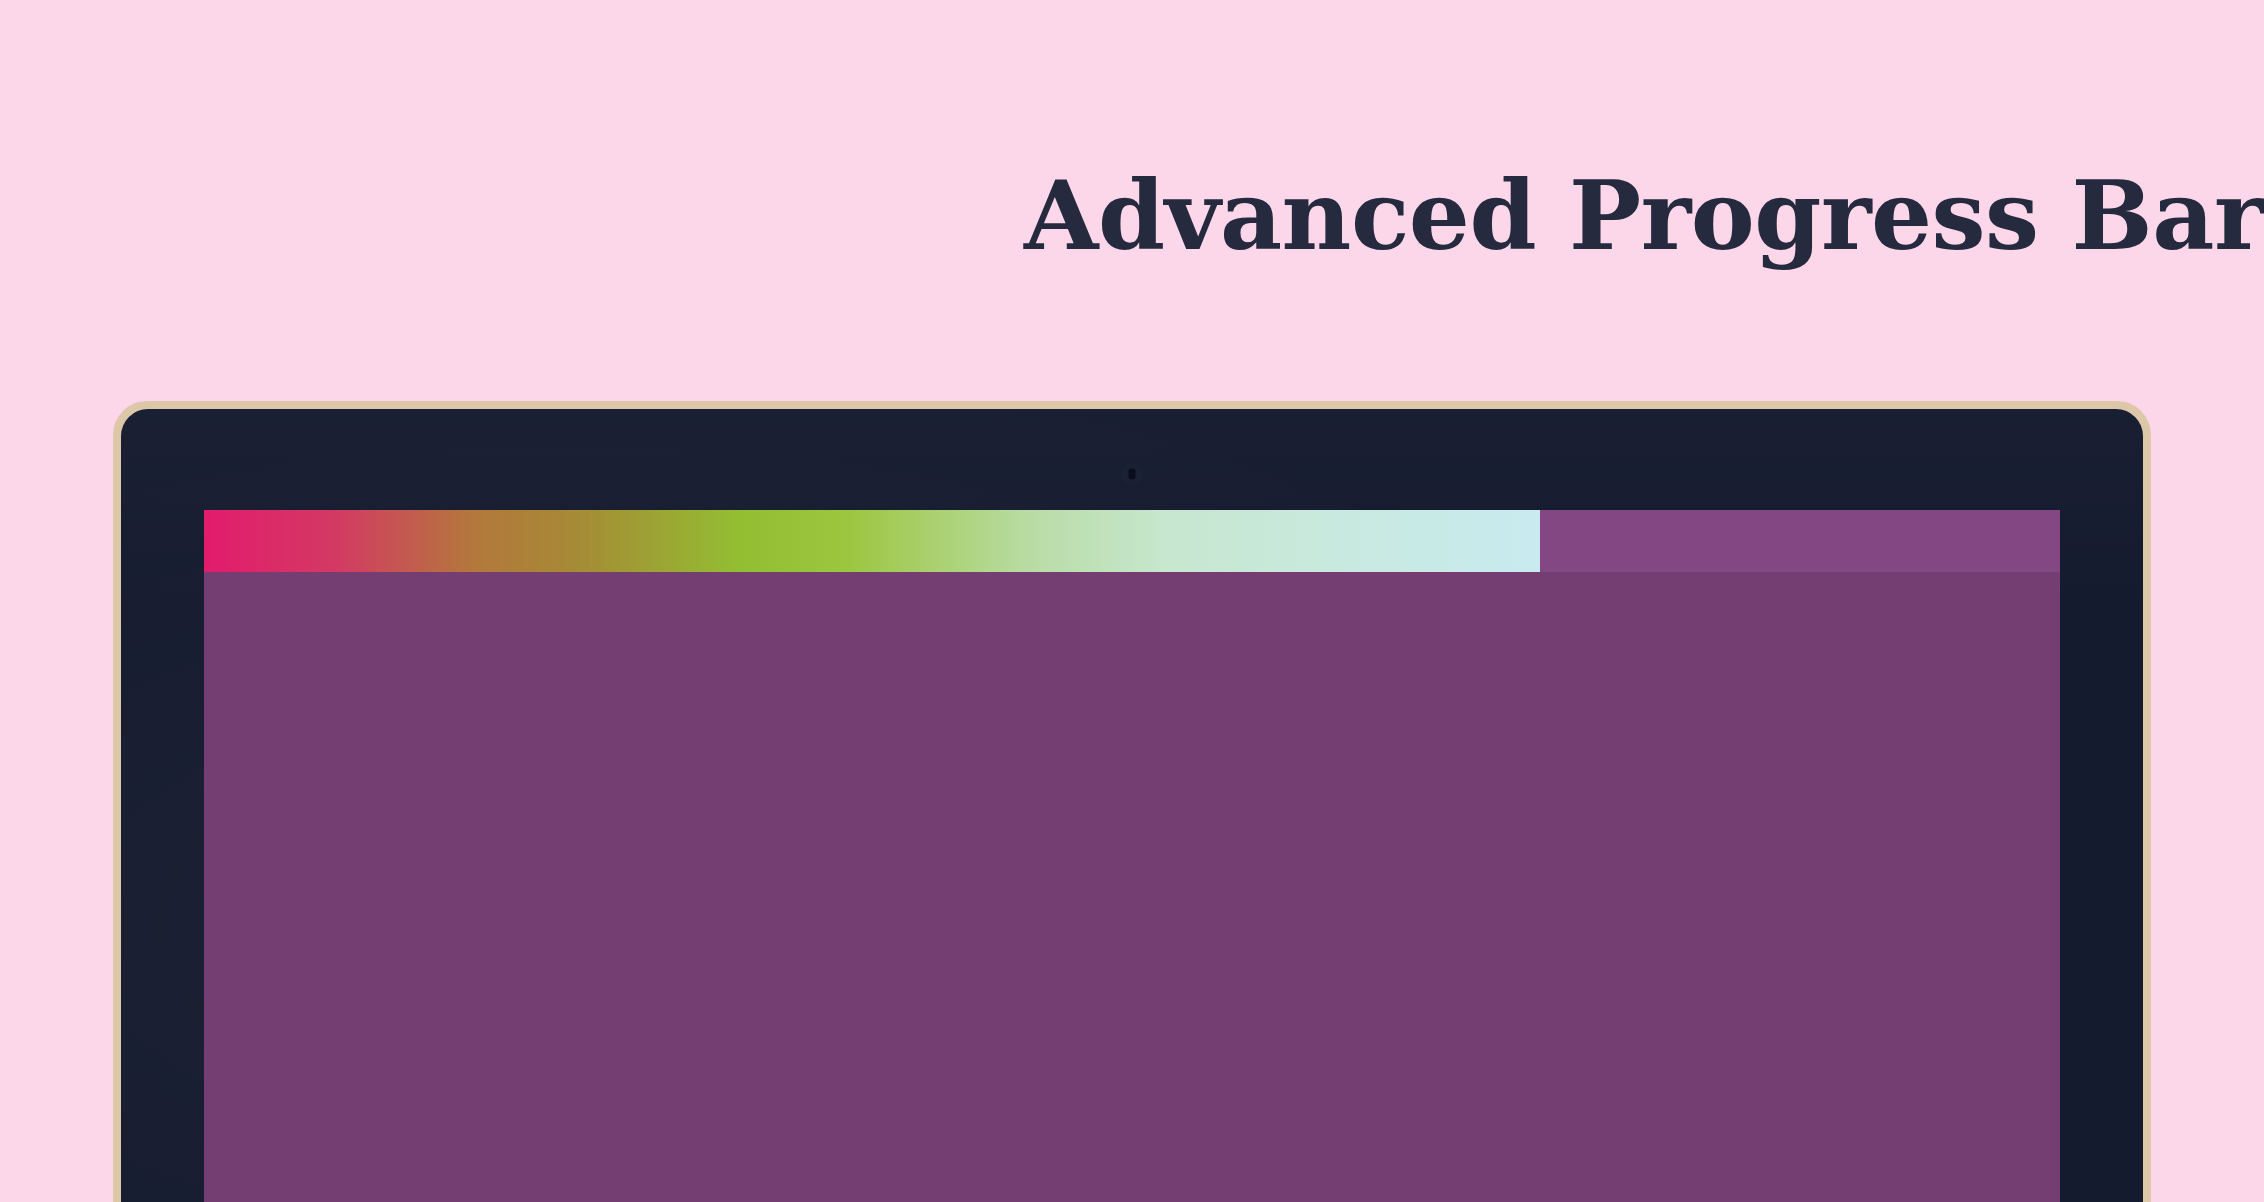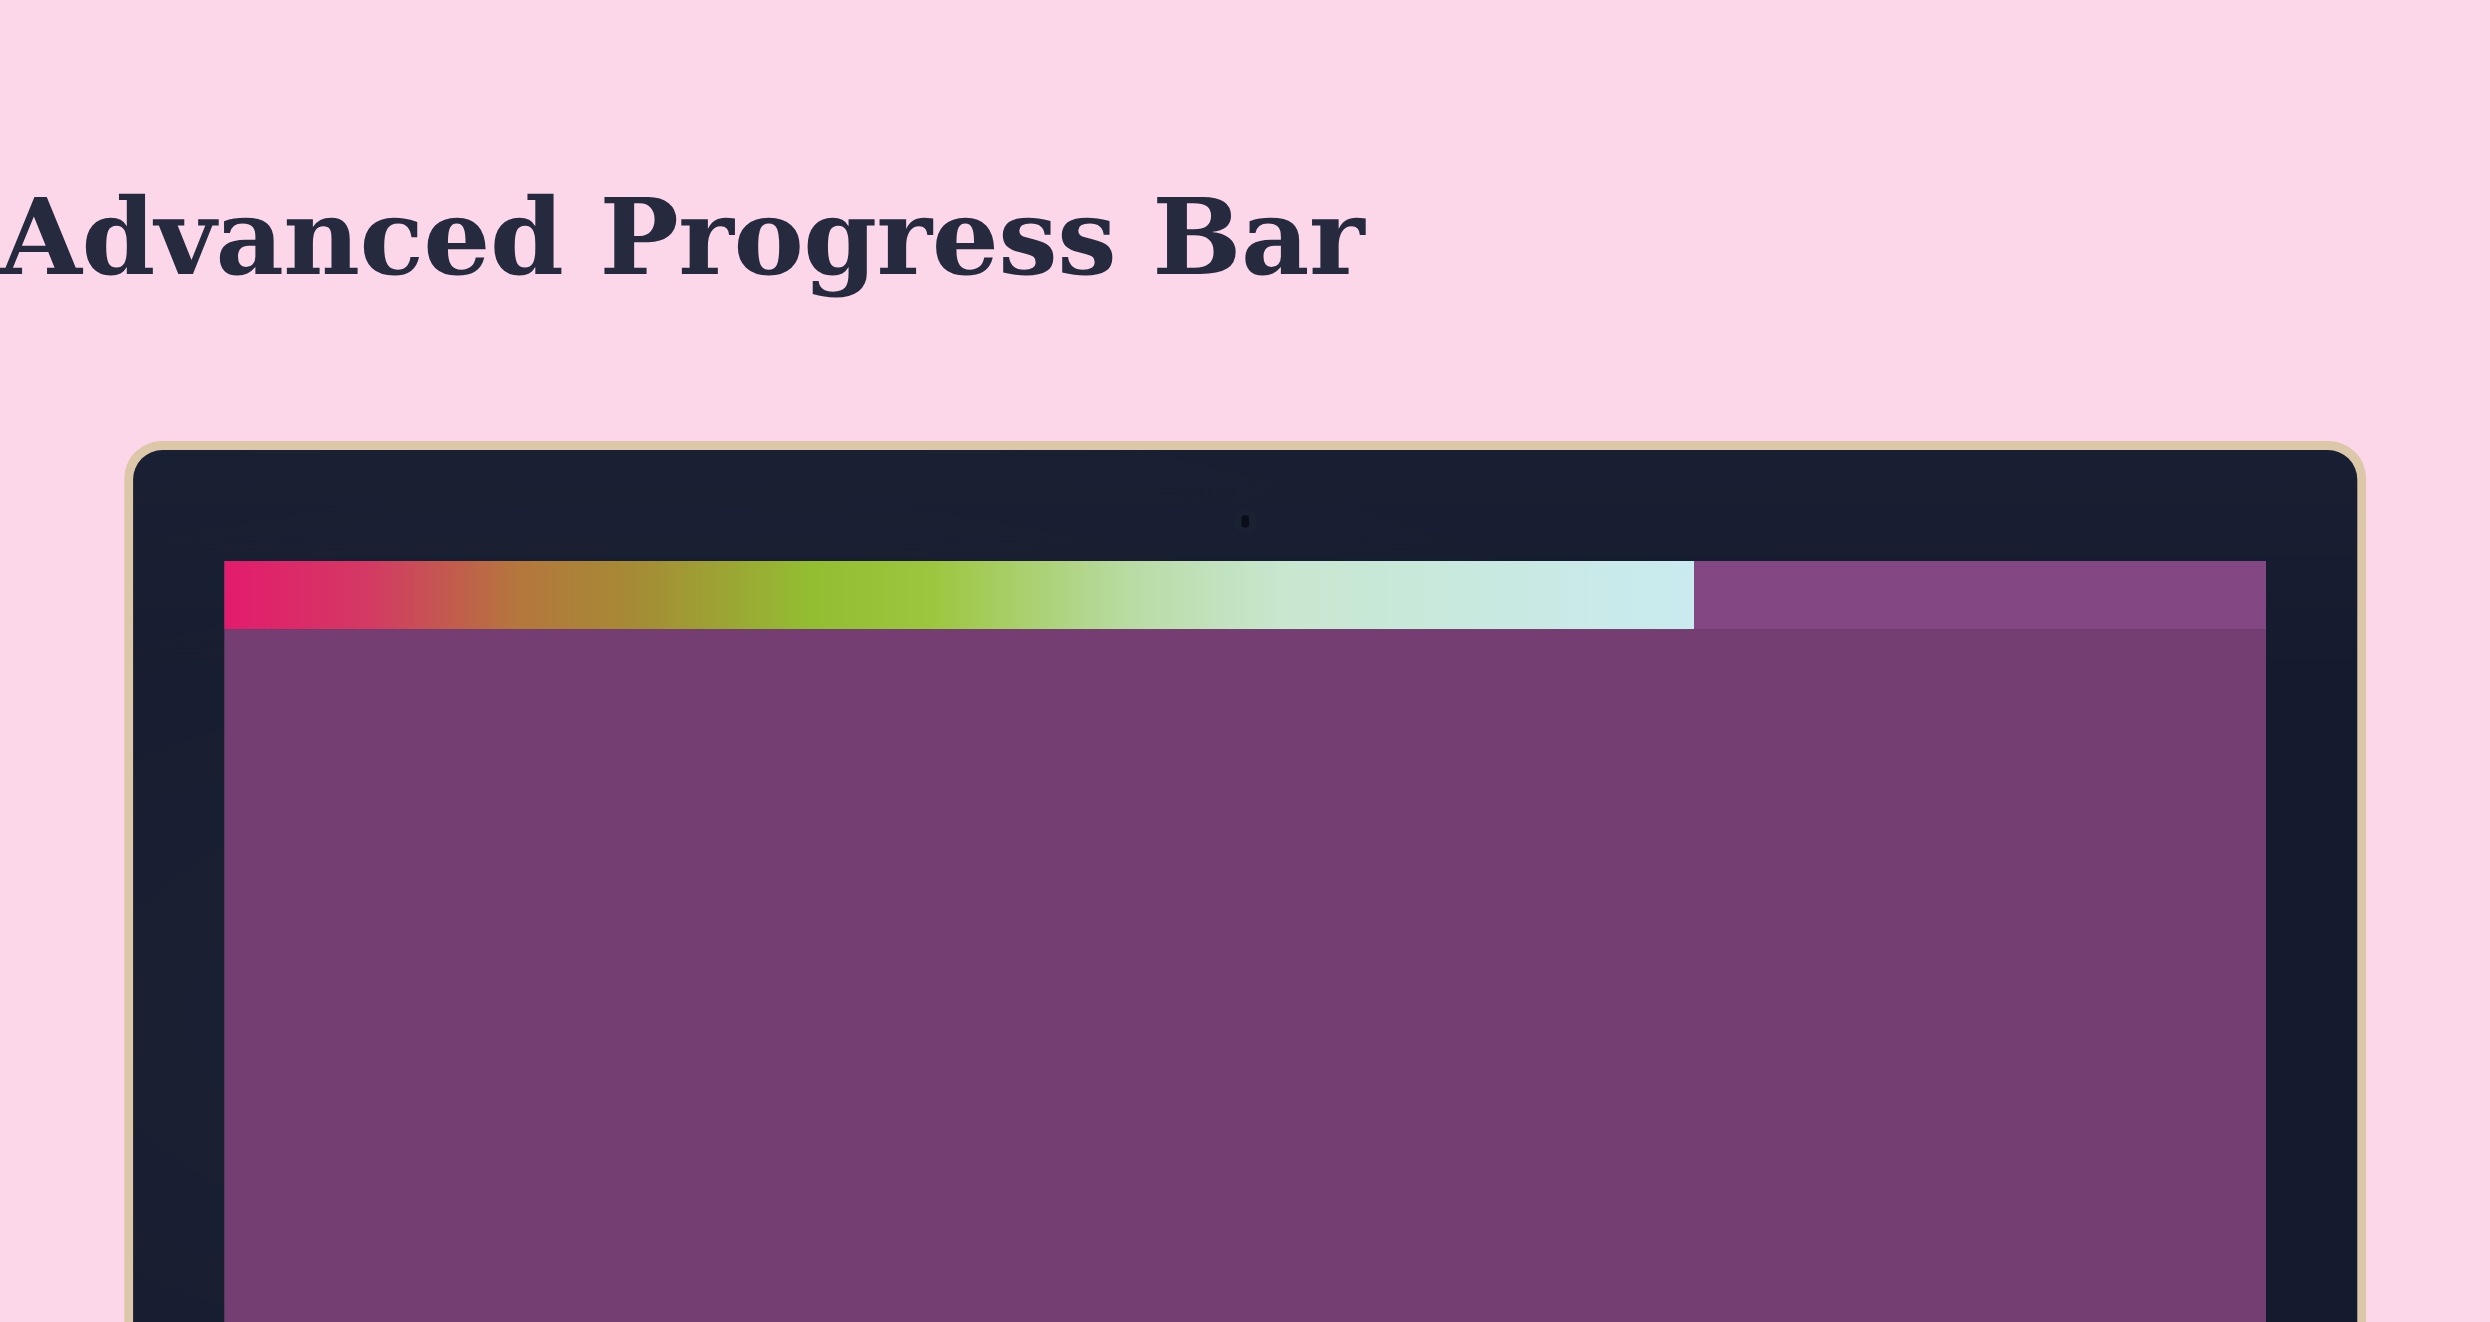--- a/index.html
+++ b/index.html
@@ -21,21 +21,21 @@
     inset: 0;
     background: #fcd6e9;
   }
 
   
   .page-title {
     position: absolute;
     top: 104px;
     left: 0;
     width: 2264px;
-    text-align: left;
+    text-align: right;
     font-family: "DejaVu Serif", "Liberation Serif", serif;
     font-weight: bold;
     font-size: 96px;
     line-height: 1.0;
     letter-spacing: -0.5px;
     color: #252a3f;
     white-space: nowrap;
   }
 
   

